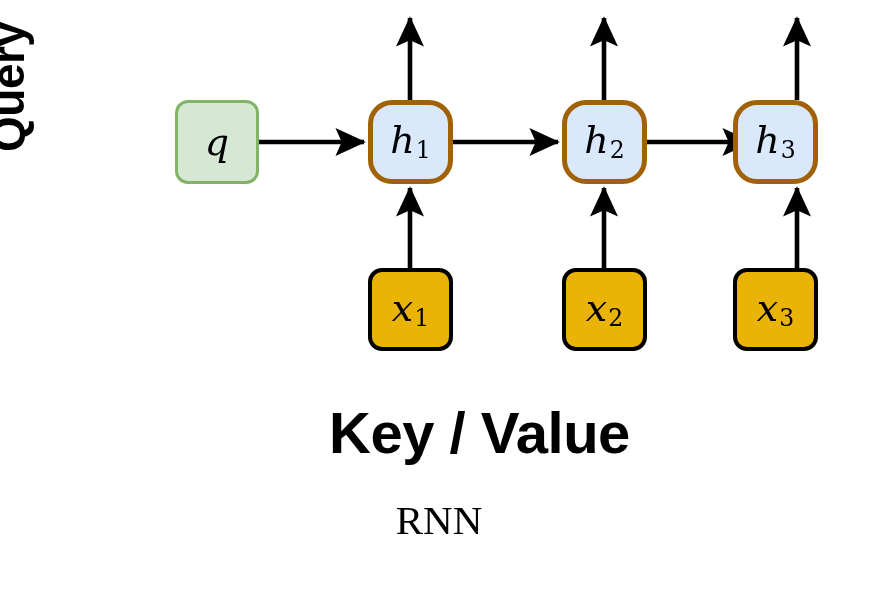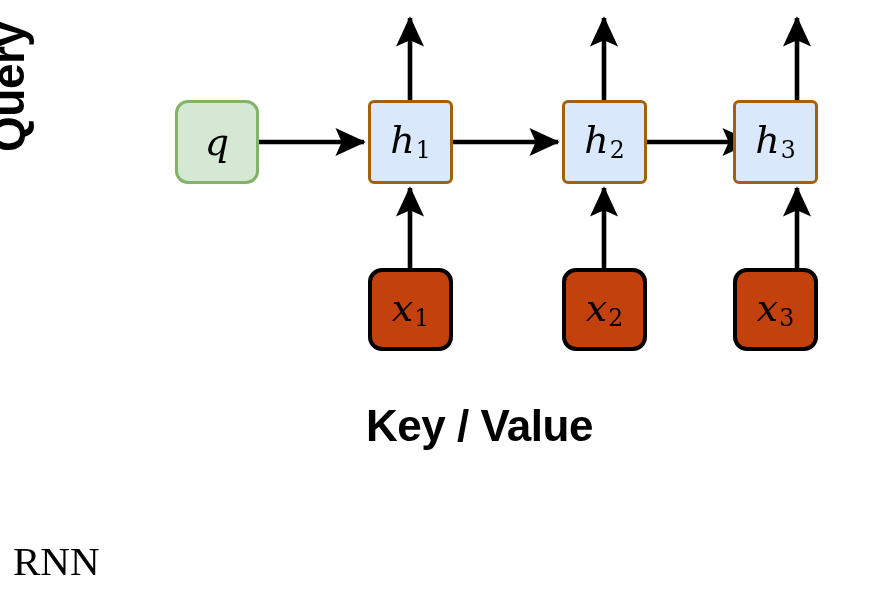--- a/index.html
+++ b/index.html
@@ -63,28 +63,28 @@
     top: 100px;
     background: #d5e8d4;
     border: 3px solid #82b366;
     border-radius: 13px;
   }
   .node-hidden {
     width: 85px;
     height: 84px;
     top: 100px;
     background: #dae8fc;
-    border: 3px solid #a16207;
-    border-radius: 6px;
+    border: 5px solid #a16207;
+    border-radius: 24px;
   }
   .node-input {
     width: 85px;
     height: 83px;
     top: 268px;
-    background: #c2410c;
+    background: #eab308;
     border: 4px solid #000000;
     border-radius: 14px;
   }
 
   .col-1 { left: 368px; }
   .col-2 { left: 562px; }
   .col-3 { left: 733px; }
 
   
   #query-label {
@@ -108,21 +108,21 @@
   }
 
   #keyvalue-label {
     position: absolute;
     left: 0px;
     top: 404px;
     width: 879px;
     text-align: center;
     font-family: "Liberation Sans", sans-serif;
     font-weight: bold;
-    font-size: 44px;
+    font-size: 58px;
     line-height: 1;
     color: #000000;
     letter-spacing: -0.5px;
     padding-left: 80px;
     box-sizing: border-box;
   }
 
   
   #caption {
     position: absolute;
@@ -138,22 +138,21 @@
   }
   #caption .cap-line {
     display: block;
   }
   #caption .cap-line-1 {
     text-align: justify;
     text-align-last: justify;
     white-space: normal;
   }
   #caption .cap-line-2 {
-    text-align: left;
-    margin-top: 41px;
+    text-align: center;
   }
   #caption .cap-gap {
     display: inline-block;
     width: 11px;
   }
 </style>
 </head>
 <body>
 
 <div id="page">

